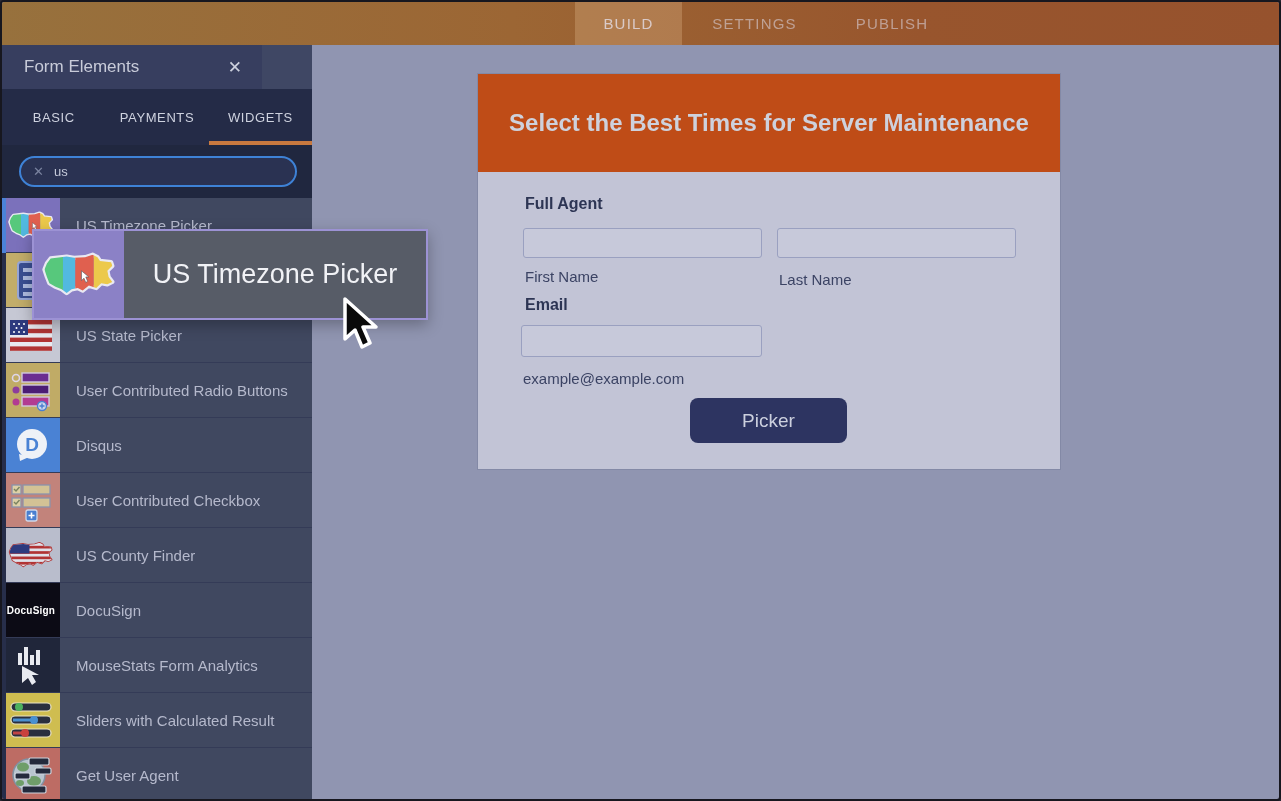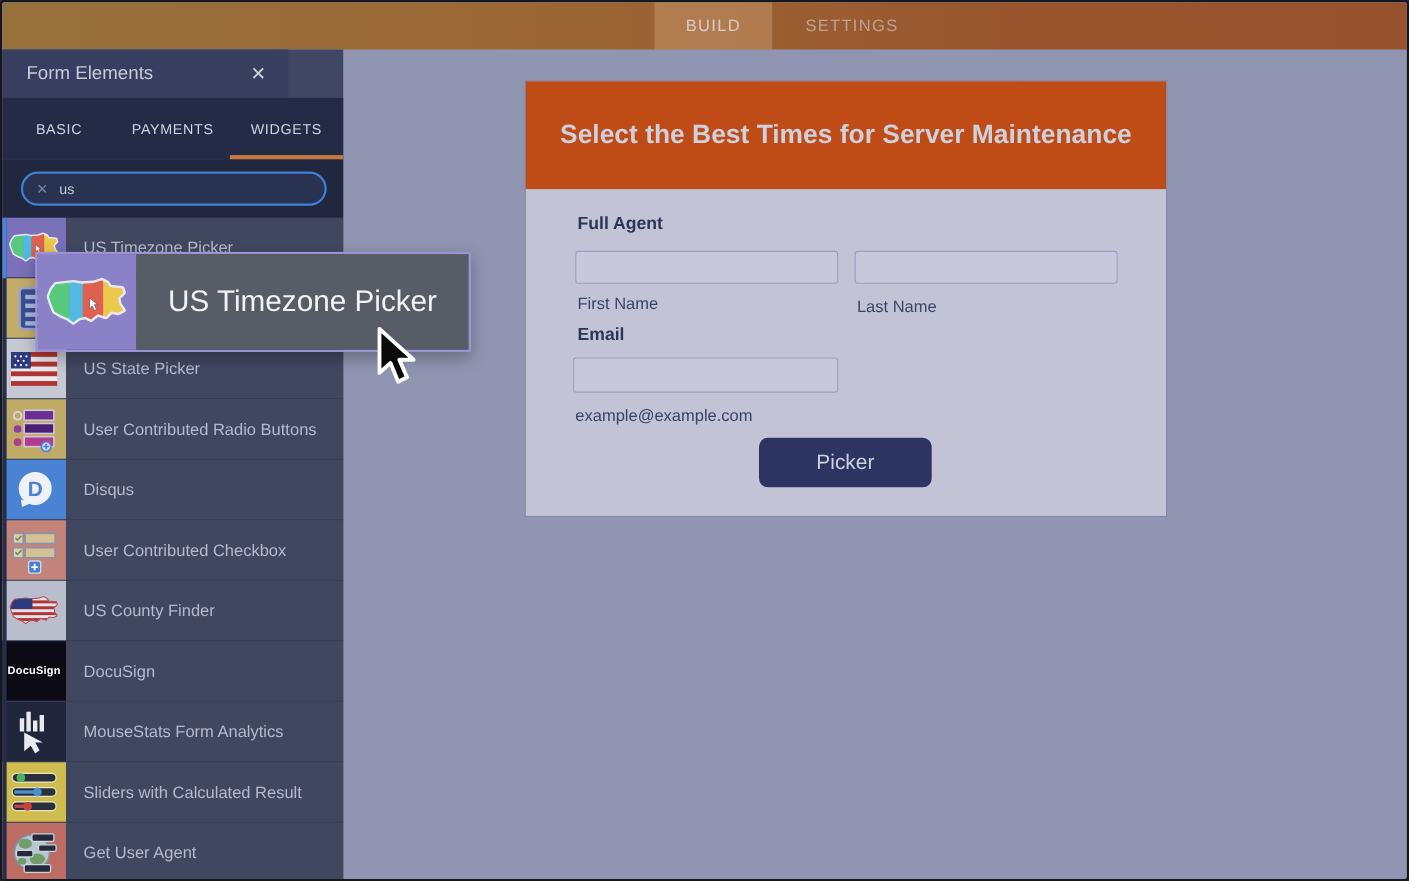--- a/index.html
+++ b/index.html
@@ -9,21 +9,21 @@
     background:#9095b1; font-family:"Liberation Sans", sans-serif;
     border:2px solid #17171f; border-radius:4px;
   }
   
   .topbar {
     position:absolute; left:0; top:0; width:100%; height:43px;
     background:linear-gradient(90deg,#97713d 0%,#9c6634 40%,#98552d 72%,#96522d 100%);
   }
   .topbar .tab {
     position:absolute; top:0; height:43px; display:flex; align-items:center; justify-content:center;
-    font-size:15px; letter-spacing:1.2px; color:rgba(222,218,232,0.55); cursor:pointer;margin-left:20px;
+    font-size:15px; letter-spacing:1.2px; color:rgba(222,218,232,0.55); cursor:pointer;
   }
   .topbar .tab.active { background:rgba(255,224,180,0.22); color:rgba(232,228,240,0.75); }
   .tab-build   { left:573px; width:107px; }
   .tab-settings{ left:680px; width:145px; }
   .tab-publish { left:825px; width:130px; }
 
   
   .sidebar { position:absolute; left:0; top:43px; width:310px; height:758px; background:#3f4764; }
   .panel-header {
     position:absolute; left:0; top:0; width:260px; height:44px; background:#373e5f;
@@ -147,20 +147,21 @@
       </g>
     </symbol>
   </defs>
 </svg>
 
 <div id="screen">
 
   <div class="topbar">
     <div class="tab active tab-build">BUILD</div>
     <div class="tab tab-settings">SETTINGS</div>
+    <div class="tab tab-publish">PUBLISH</div>
   </div>
 
   <div class="form-card">
     <div class="form-header">
       <div class="form-title">Select the Best Times for Server Maintenance</div>
     </div>
     <div class="form-body">
       <div class="fld-label" style="left:47px; top:23px;">Full Agent</div>
       <input class="txt-input" style="left: 45px; top: 56px; width: 239px;" value="">
       <input class="txt-input" style="left: 299px; top: 56px; width: 239px;" value="">

